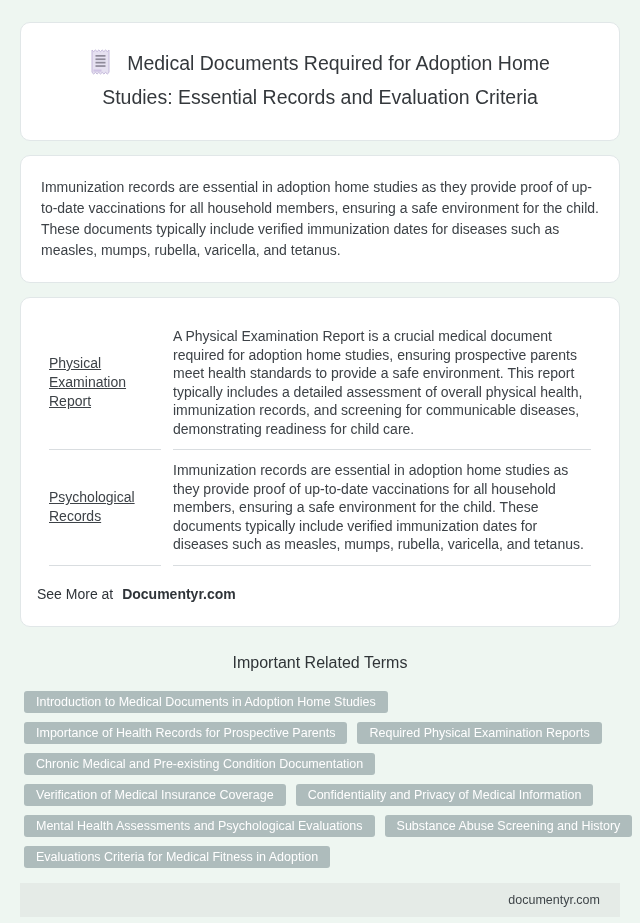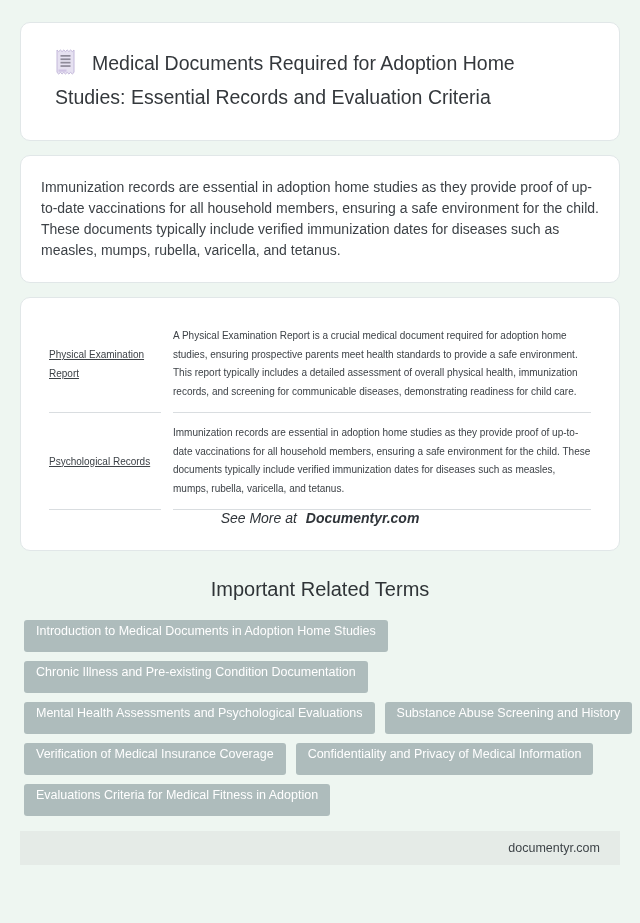--- a/index.html
+++ b/index.html
@@ -24,20 +24,21 @@
     color:var(--body-text);
   }
   .page{padding:22px 20px 30px;}
   .card{
     background:var(--card-background);
     border:1px solid var(--card-border);
     border-radius:10px;
   }
   .title-card{
     padding:26px 34px 28px;
+    text-align:center;
   }
   .title-card h1{
     font-size:19.5px;
     line-height:29px;
     font-weight:500;
     color:var(--title-text);
   }
   .doc-icon{
     display:inline-block;
     vertical-align:-5px;
@@ -58,60 +59,60 @@
   }
   .terms-table{
     width:100%;
     border-collapse:separate;
     border-spacing:12px 0;
   }
   .terms-table td{
     border-bottom:1px solid var(--table-divider);
     padding:11px 0;
     vertical-align:middle;
-    font-size:10px;
+    font-size:14px;
   }
   .term-cell{
     width:112px;
     line-height:19px;
     color:var(--body-text);
     text-decoration:underline;
   }
   .desc-cell{
     line-height:18.5px;
     color:var(--body-text);
   }
   .see-more{
-    text-align:center;
+    margin-top:20px;
+    text-align:left;
     font-size:14px;
-    font-style:italic;
     color:#2f3439;
   }
   .see-more-prefix{margin-right:5px;}
   .see-more-site{font-weight:bold;}
   .related-heading{
     margin:27px 0 19px;
     text-align:center;
-    font-size:20px;
+    font-size:16px;
     font-weight:500;
     color:#2f3437;
   }
   .pills{padding:0 4px;}
   .pill-row{
     display:flex;
     gap:10px;
     margin-bottom:9px;
   }
   .pill{
     display:inline-block;
     background:var(--pill-background);
     color:var(--pill-text);
     font-size:12.5px;
     line-height:13px;
-    padding:5px 12px 14px;
+    padding:5px 12px 4px;
     border-radius:3px;
     white-space:nowrap;
     cursor:pointer;
   }
   .footer{
     margin-top:15px;
     height:34px;
     line-height:34px;
     background:var(--footer-background);
     text-align:right;
@@ -163,29 +164,33 @@
     </p>
   </section>
 
   <h2 class="related-heading">Important Related Terms</h2>
 
   <div class="pills">
     <div class="pill-row">
       <span class="pill">Introduction to Medical Documents in Adoption Home Studies</span>
     </div>
     <div class="pill-row">
-      <span class="pill">Chronic Illness and Pre-existing Condition Documentation</span>
+      <span class="pill">Importance of Health Records for Prospective Parents</span>
+      <span class="pill">Required Physical Examination Reports</span>
+    </div>
+    <div class="pill-row">
+      <span class="pill">Chronic Medical and Pre-existing Condition Documentation</span>
+    </div>
+    <div class="pill-row">
+      <span class="pill">Verification of Medical Insurance Coverage</span>
+      <span class="pill">Confidentiality and Privacy of Medical Information</span>
     </div>
     <div class="pill-row">
       <span class="pill">Mental Health Assessments and Psychological Evaluations</span>
       <span class="pill">Substance Abuse Screening and History</span>
-    </div>
-    <div class="pill-row">
-      <span class="pill">Verification of Medical Insurance Coverage</span>
-      <span class="pill">Confidentiality and Privacy of Medical Information</span>
     </div>
     <div class="pill-row">
       <span class="pill">Evaluations Criteria for Medical Fitness in Adoption</span>
     </div>
   </div>
 
   <footer class="footer">
     <span>documentyr.com</span>
   </footer>
 

